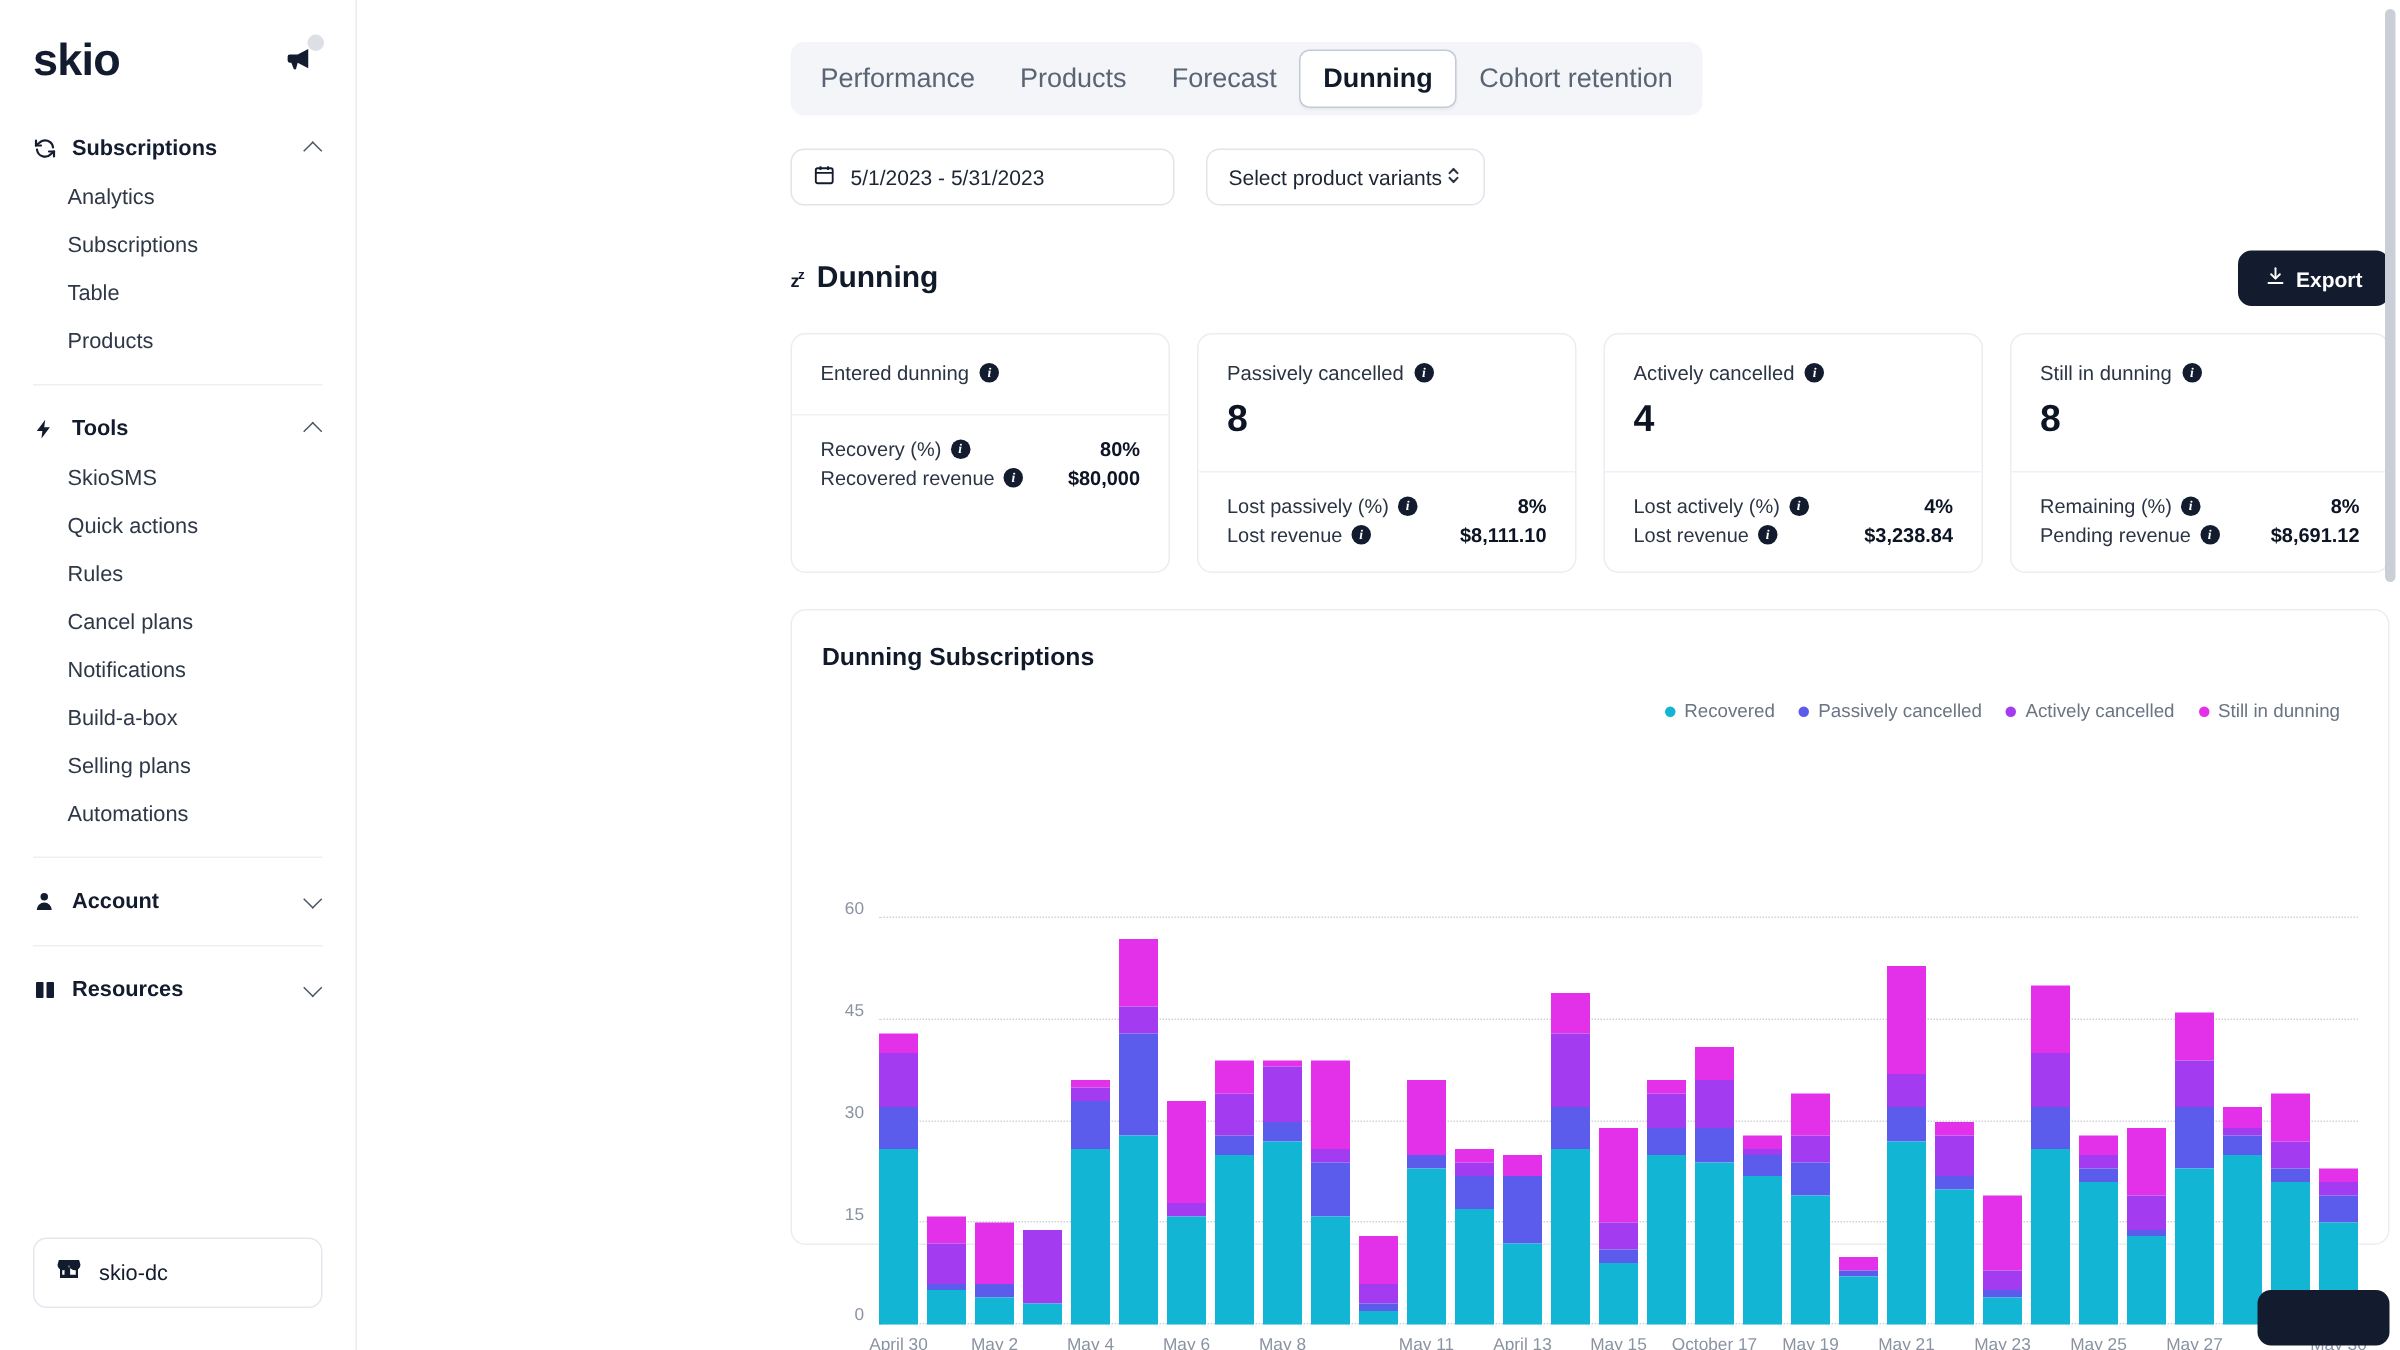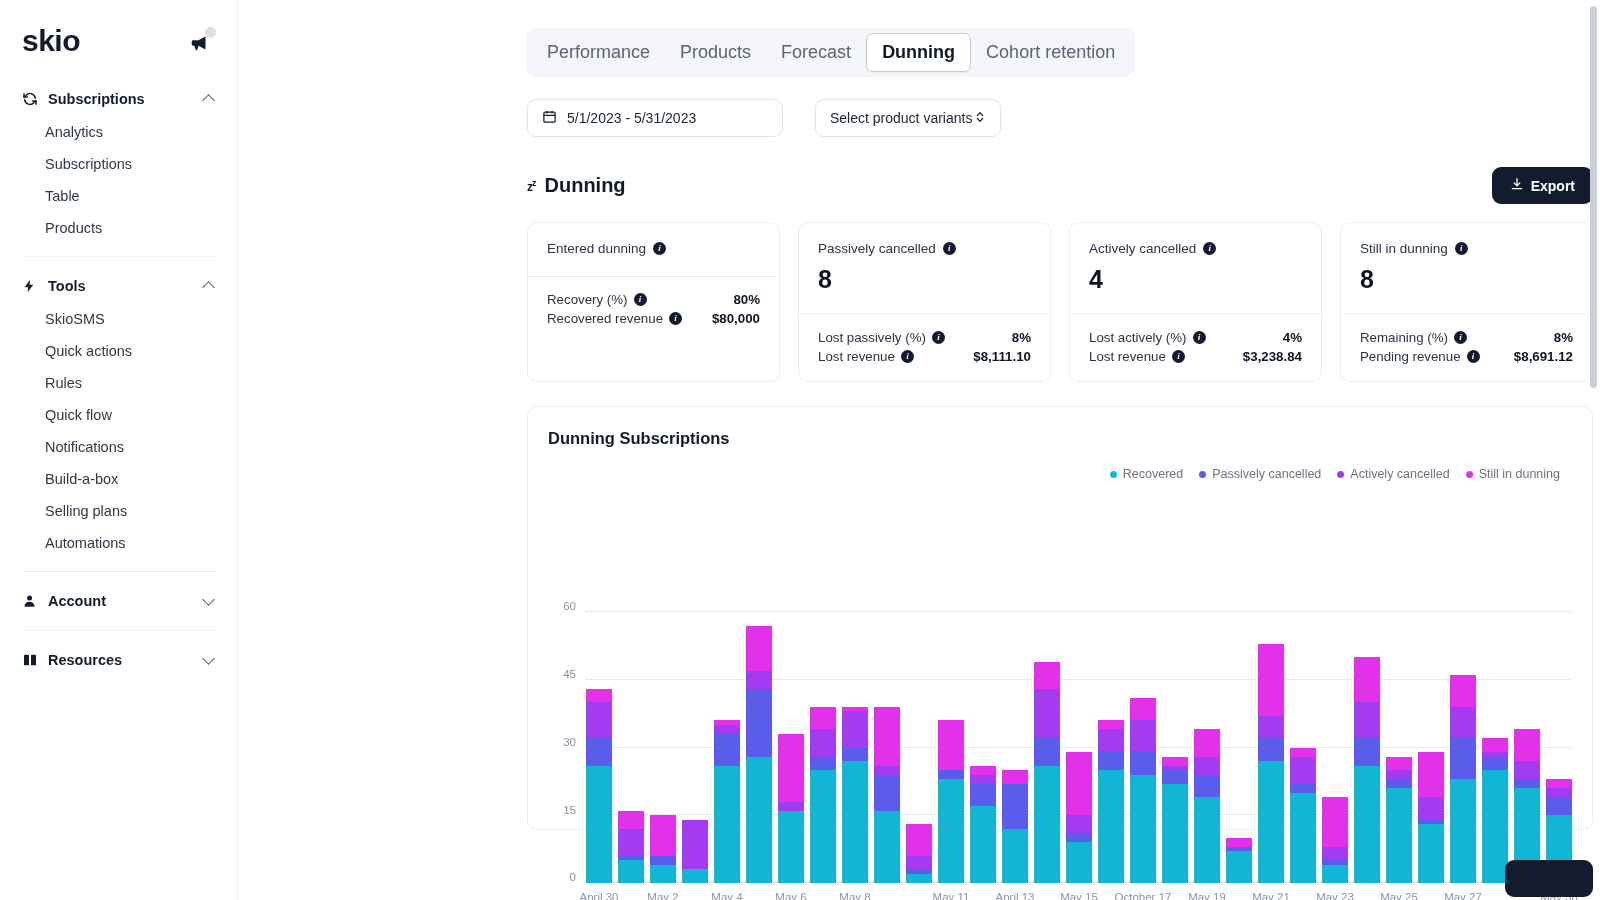--- a/index.html
+++ b/index.html
@@ -15,21 +15,21 @@
   
   #sidebar {
     width: 238px; height: 900px;
     background: #ffffff;
     border-right: 1px solid #e9ecf1;
     display: flex; flex-direction: column;
     flex: 0 0 238px;
     position: relative;
   }
   .brand-row {
-    display: flex; align-items: center; justify-content: space-between;
+    display: flex; align-items: flex-start; justify-content: space-between;
     padding: 26px 22px 0 22px;
   }
   .brand-logo {
     font-size: 30px; font-weight: bold; letter-spacing: -0.5px;
     color: #131c2e; line-height: 1;
   }
   .megaphone { position: relative; width: 26px; height: 22px; }
   .megaphone .dot {
     position: absolute; right: -1px; top: -3px;
     width: 11px; height: 11px; border-radius: 50%;
@@ -84,21 +84,21 @@
     border-radius: 7px; cursor: pointer; white-space: nowrap;
   }
   .tab.active {
     background: #ffffff; color: #111a2b; font-weight: bold;
     border: 1.3px solid #c3cbd6;
     box-shadow: 0 1px 2px rgba(16,24,40,0.05);
   }
 
   
   .filter-row {
-    margin: 22px 0 0 289px; display: flex; gap: 32px;
+    margin: 22px 0 0 289px; display: flex; gap: 21px;
   }
   .date-picker {
     width: 256px; height: 38px;
     border: 1px solid #e0e5ec; border-radius: 9px;
     display: flex; align-items: center; gap: 10px;
     padding: 0 14px; font-size: 14px; color: #1c2533;
     background: #fff; cursor: pointer;
   }
   .variant-select {
     width: 186px; height: 38px;
@@ -268,21 +268,21 @@
           <svg width="15" height="16" viewBox="0 0 24 24" fill="#131c2e">
               <path d="M13 2L4 14h6l-1 8 9-12h-6l1-8z"></path>
             </svg>
         </span>
         <span class="gl">Tools</span>
         <span class="chev"></span>
       </div>
       <div class="nav-item">SkioSMS</div>
       <div class="nav-item">Quick actions</div>
       <div class="nav-item">Rules</div>
-      <div class="nav-item">Quick flow</div>
+      <div class="nav-item">Cancel plans</div>
       <div class="nav-item">Notifications</div>
       <div class="nav-item">Build-a-box</div>
       <div class="nav-item">Selling plans</div>
       <div class="nav-item">Automations</div>
 
       <div class="nav-div"></div>
 
       <div class="nav-group-header">
         <span class="gi">
           <svg width="15" height="16" viewBox="0 0 24 24" fill="#131c2e">
@@ -301,20 +301,31 @@
           <svg width="16" height="16" viewBox="0 0 24 24" fill="#131c2e">
             <rect x="3" y="4" width="7.5" height="16" rx="1"></rect>
               <rect x="13.5" y="4" width="7.5" height="16" rx="1"></rect>
           </svg>
         </span>
         <span class="gl">Resources</span>
         <span class="chev down"></span>
       </div>
     </nav>
 
+    <div class="store-wrap">
+      <div class="store-box">
+        <span>
+          <svg width="18" height="18" viewBox="0 0 24 24" fill="#131c2e">
+            <path d="M3 4h18l1.2 4.2A2.8 2.8 0 0112 8a2.8 2.8 0 01-10.2.2z"></path>
+            <path d="M4 10.5V20h16v-9.5h-2V17h-5v-6.5H8V17H6v-6.5z"></path>
+          </svg>
+        </span>
+        <span class="store-name">skio-dc</span>
+      </div>
+    </div>
   </aside>
 
   <main id="main">
     <div id="main-inner">
 
       
       <div class="tabs">
         <div class="tab">Performance</div>
         <div class="tab">Products</div>
         <div class="tab">Forecast</div>

